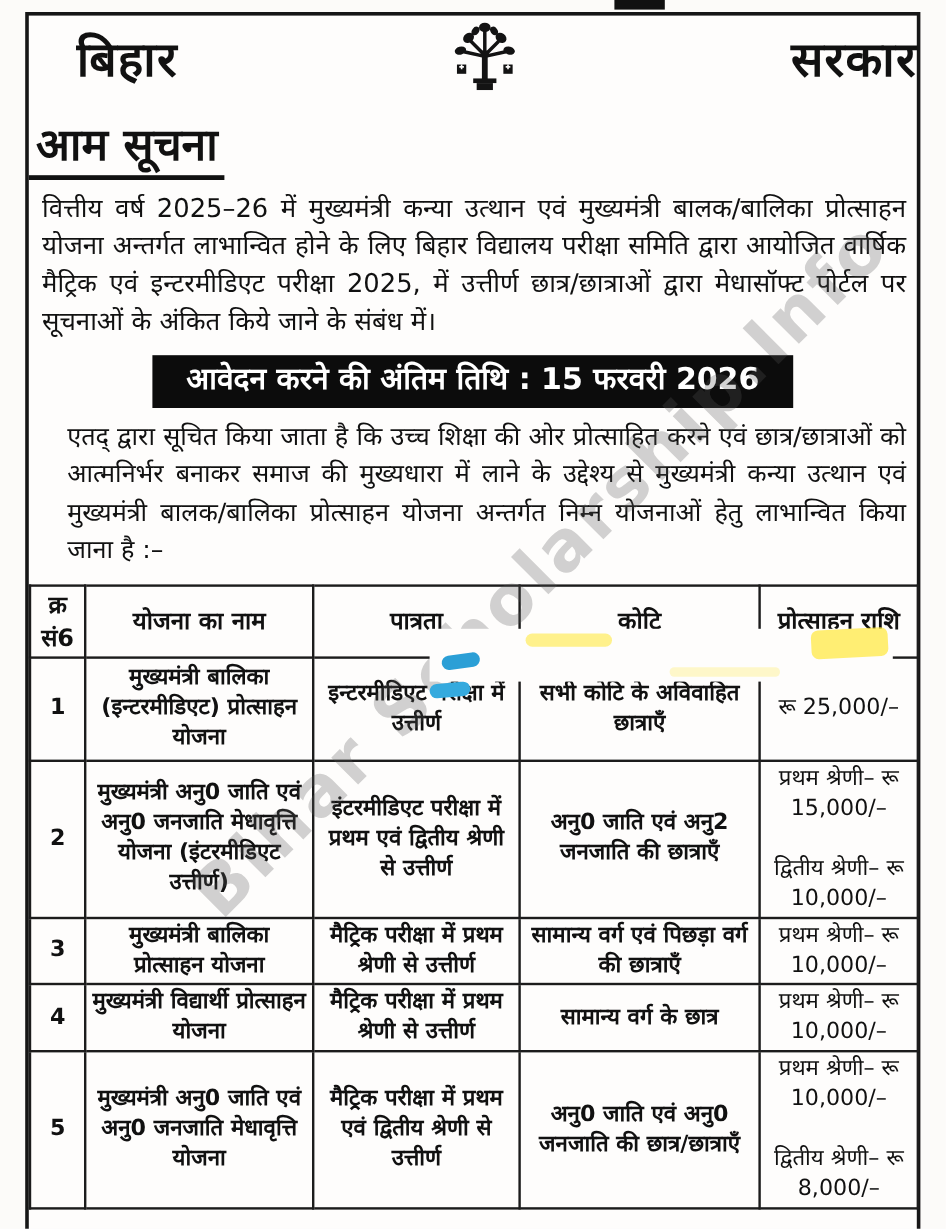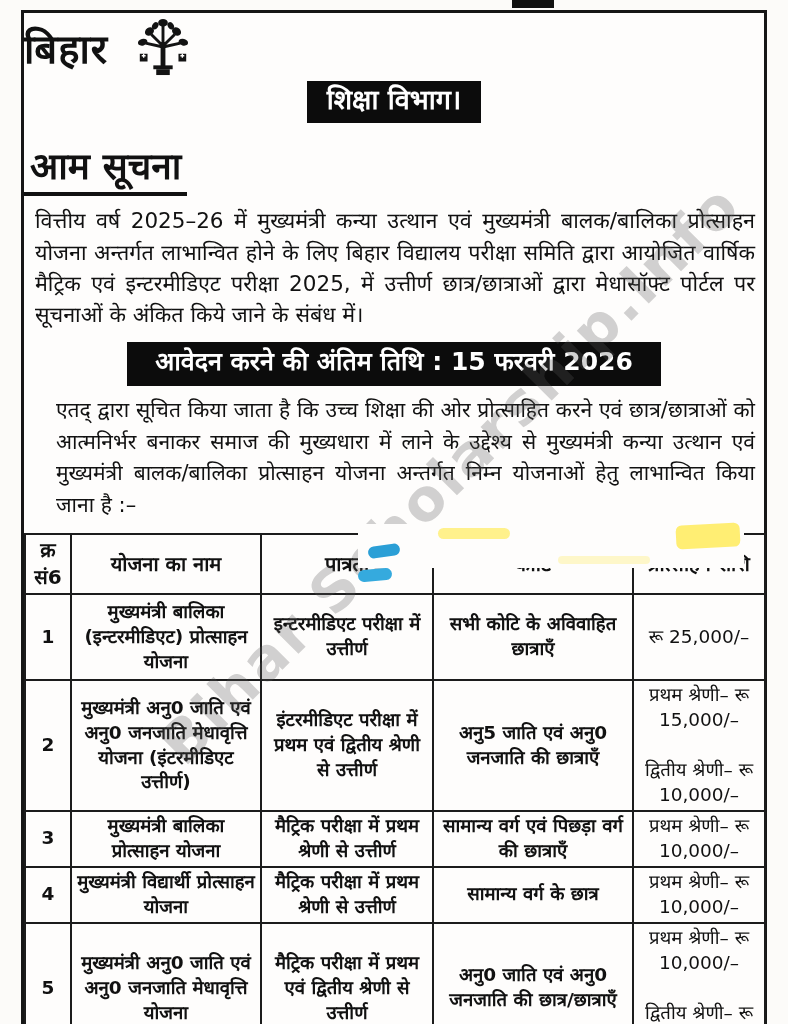--- a/index.html
+++ b/index.html
@@ -6,21 +6,21 @@
   body{
     width:788px;height:1024px;position:relative;overflow:hidden;
     background:#fcfbf9;color:#111;
     font-family:"DejaVu Sans","Liberation Sans",sans-serif;
   }
   .frame{
     position:absolute;left:21px;top:10px;width:746px;height:1040px;
     border:3px solid #161616;box-sizing:border-box;background:#fefdfc;
   }
   
-  .gov-row{display:flex;align-items:center;justify-content:flex-start;gap:26px;margin-top:4px;}
+  .gov-row{display:flex;align-items:center;justify-content:space-between;gap:26px;margin-top:4px;padding-left:40px;}
   .gov-word{font-size:40px;font-weight:800;letter-spacing:1px;}
   .emblem{width:58px;height:60px;flex:0 0 auto;}
   .dept-box{
     width:fit-content;margin:4px auto 0;background:#0c0c0c;color:#fff;
     font-size:27px;font-weight:700;padding:3px 20px 7px;line-height:1.2;
   }
   .notice-title{margin-top:16px;}
   .notice-title span{
     display:inline-block;font-size:37px;font-weight:800;
     border-bottom:4px solid #111;padding:0 6px 2px;
@@ -90,23 +90,23 @@
           <ellipse cx="22" cy="9" rx="4" ry="3" transform="rotate(-55 22 9)"></ellipse>
           <ellipse cx="38" cy="9" rx="4" ry="3" transform="rotate(55 38 9)"></ellipse>
           <rect x="20" y="50" width="20" height="4"></rect>
           <rect x="23" y="54" width="14" height="6"></rect>
           <rect x="6" y="38" width="8" height="8"></rect>
           <rect x="46" y="38" width="8" height="8"></rect>
           <path d="M8 40 h4 M10 38 v4 M48 40 h4 M50 38 v4" stroke="#fefdfc" stroke-width="1.4"></path>
         </g>
       </svg>
     </span>
+    <span class="gov-word">सरकार</span>
   </div>
 
-  <div class="dept-box">शिक्षा विभाग।</div>
 
   <div class="notice-title">
     <span>आम सूचना</span>
   </div>
 
   <div class="para bold">वित्तीय वर्ष 2025–26 में मुख्यमंत्री कन्या उत्थान एवं मुख्यमंत्री बालक/बालिका प्रोत्साहन योजना अन्तर्गत लाभान्वित होने के लिए बिहार विद्यालय परीक्षा समिति द्वारा आयोजित वार्षिक मैट्रिक एवं इन्टरमीडिएट परीक्षा 2025, में उत्तीर्ण छात्र/छात्राओं द्वारा मेधासॉफ्ट पोर्टल पर सूचनाओं के अंकित किये जाने के संबंध में।</div>
 
   <div class="deadline">आवेदन करने की अंतिम तिथि : 15 फरवरी 2026</div>
 
   <div class="para normal">एतद् द्वारा सूचित किया जाता है कि उच्च शिक्षा की ओर प्रोत्साहित करने एवं छात्र/छात्राओं को आत्मनिर्भर बनाकर समाज की मुख्यधारा में लाने के उद्देश्य से मुख्यमंत्री कन्या उत्थान एवं मुख्यमंत्री बालक/बालिका प्रोत्साहन योजना अन्तर्गत निम्न योजनाओं हेतु लाभान्वित किया जाना है :–</div>
@@ -134,21 +134,21 @@
         <td>1</td>
         <td>मुख्यमंत्री बालिका (इन्टरमीडिएट) प्रोत्साहन योजना</td>
         <td>इन्टरमीडिएट परीक्षा में उत्तीर्ण</td>
         <td>सभी कोटि के अविवाहित छात्राएँ</td>
         <td class="amount">रू 25,000/–</td>
       </tr>
       <tr>
         <td>2</td>
         <td>मुख्यमंत्री अनु0 जाति एवं अनु0 जनजाति मेधावृत्ति योजना (इंटरमीडिएट उत्तीर्ण)</td>
         <td>इंटरमीडिएट परीक्षा में प्रथम एवं द्वितीय श्रेणी से उत्तीर्ण</td>
-        <td>अनु5 जाति एवं अनु0 जनजाति की छात्राएँ</td>
+        <td>अनु0 जाति एवं अनु2 जनजाति की छात्राएँ</td>
         <td class="amount">प्रथम श्रेणी– रू 15,000/–
 
 द्वितीय श्रेणी– रू 10,000/–</td>
       </tr>
       <tr>
         <td>3</td>
         <td>मुख्यमंत्री बालिका प्रोत्साहन योजना</td>
         <td>मैट्रिक परीक्षा में प्रथम श्रेणी से उत्तीर्ण</td>
         <td>सामान्य वर्ग एवं पिछड़ा वर्ग की छात्राएँ</td>
         <td class="amount">प्रथम श्रेणी– रू 10,000/–</td>

